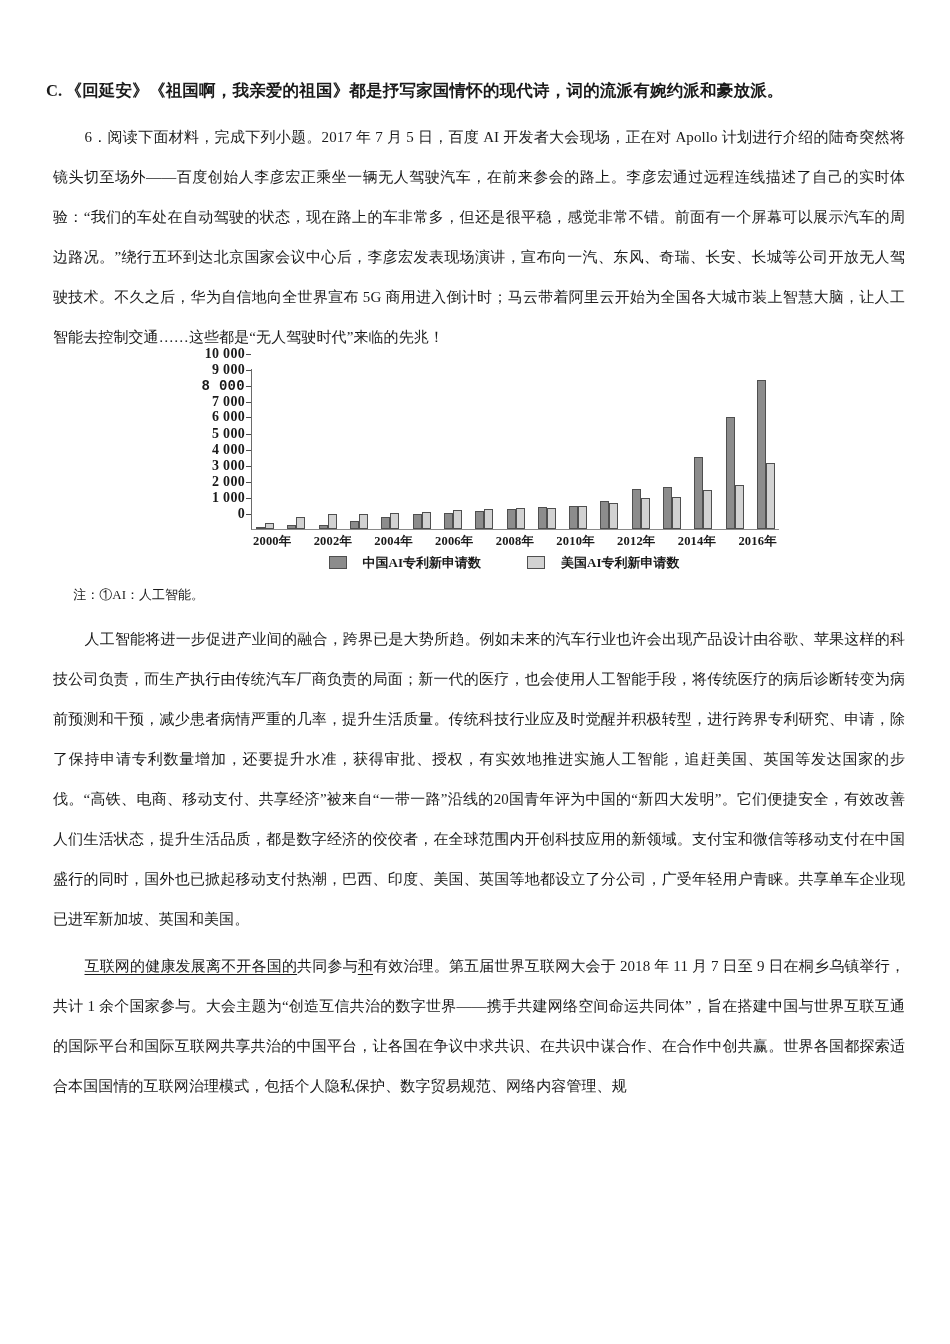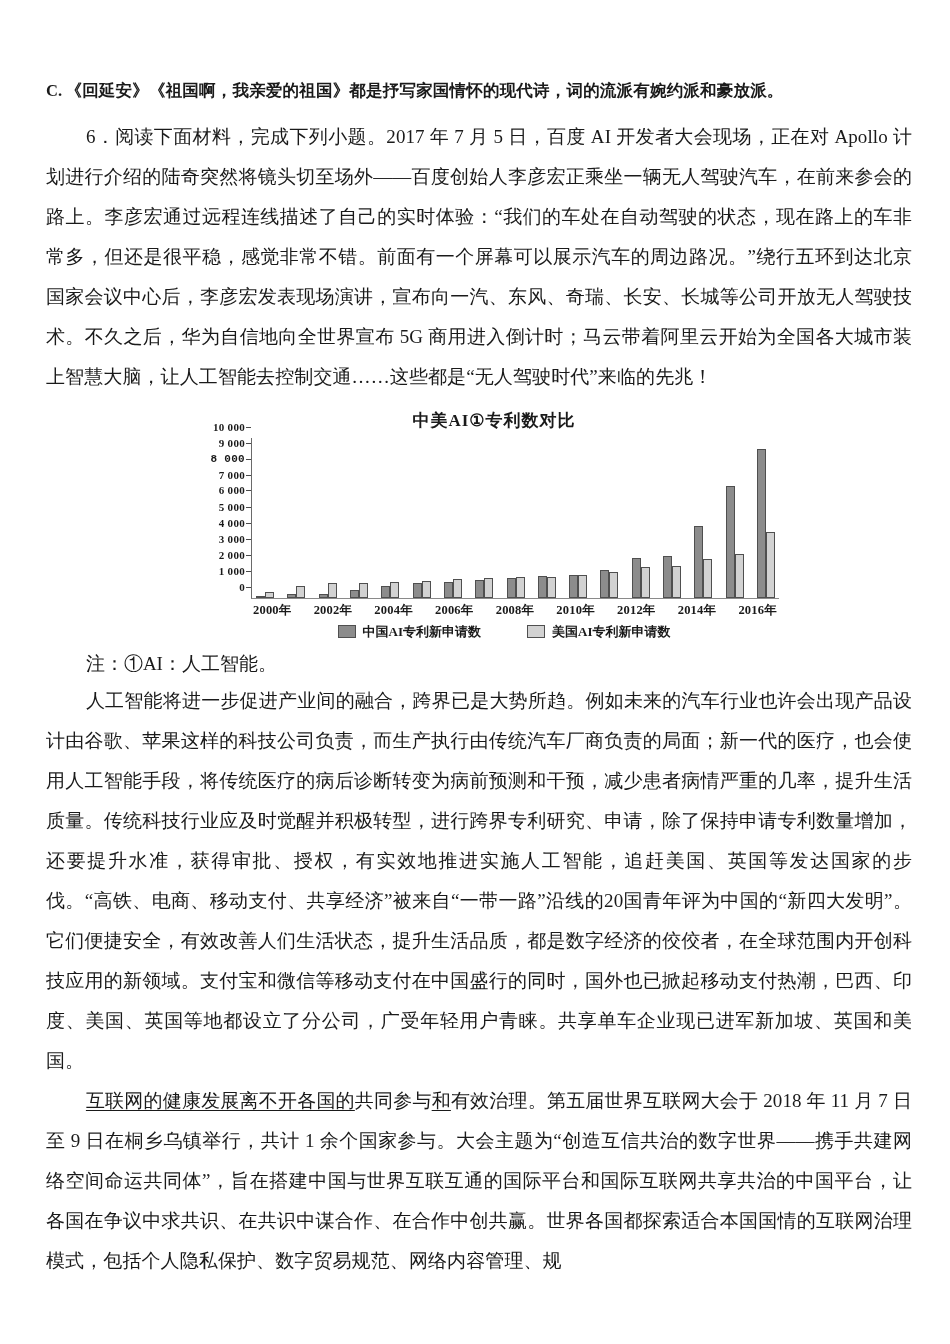--- a/index.html
+++ b/index.html
@@ -24,25 +24,25 @@
     letter-spacing:0.2px;
     margin-bottom:13px;
     white-space:nowrap;
   }
   .opt-letter{
     font-family:"Liberation Serif",serif;
     font-weight:bold;
     margin-right:3px;
   }
   .para{
-    font-size:19px;
+    font-size:15px;
     line-height:40px;
     text-align:justify;
     text-justify:inter-ideograph;
-    margin:0;
+    margin:7px;
     letter-spacing:0.1px;
   }
   .indent{ text-indent:2.1em; }
   .para.q6{ margin-top:4px; }
   .underline{ text-decoration:underline; text-underline-offset:3px; }
 
   
   .figure{
     margin:12px 0 6px 0;
     display:flex;
@@ -67,21 +67,21 @@
   }
   .yaxis{
     width:72px;
     height:160px;
     position:relative;
     flex:0 0 72px;
   }
   .ytick{
     position:absolute;
     right:6px;
-    font-size:11px;
+    font-size:14px;
     font-weight:bold;
     font-family:"Liberation Serif",serif;
     transform:translateY(-50%);
     white-space:nowrap;
     letter-spacing:0.3px;
   }
   .ytick .tickmark{
     position:absolute;
     right:-6px;
     top:50%;
@@ -133,55 +133,54 @@
   .legend{
     display:flex;
     justify-content:center;
     gap:46px;
     margin-top:4px;
     margin-left:50px;
   }
   .leg-item{
     display:flex;
     align-items:center;
-    gap:7px;
+    gap:16px;
     font-size:13px;
     font-weight:bold;
     font-family:"Liberation Serif",serif;
   }
   .swatch{
     width:16px;height:11px;
     border:1px solid #4f4f4f;
     display:inline-block;
   }
   .swatch.cn{ background:#8c8c8c; }
   .swatch.us{ background:#d2d2d2; }
   .note{
-    font-size:19px;
+    font-size:13px;
     line-height:34px;
     text-indent:2.1em;
     margin:4px 0 0 0;
   }
 </style>
 </head>
 <body>
 
 <div class="page">
 
   <div class="opt-line">
     <span class="opt-letter">C.</span><span>《回延安》《祖国啊，我亲爱的祖国》都是抒写家国情怀的现代诗，词的流派有婉约派和豪放派。</span>
   </div>
 
 
   <p class="para q6 indent">6．阅读下面材料，完成下列小题。2017 年 7 月 5 日，百度 AI 开发者大会现场，正在对 Apollo 计划进行介绍的陆奇突然将镜头切至场外——百度创始人李彦宏正乘坐一辆无人驾驶汽车，在前来参会的路上。李彦宏通过远程连线描述了自己的实时体验：“我们的车处在自动驾驶的状态，现在路上的车非常多，但还是很平稳，感觉非常不错。前面有一个屏幕可以展示汽车的周边路况。”绕行五环到达北京国家会议中心后，李彦宏发表现场演讲，宣布向一汽、东风、奇瑞、长安、长城等公司开放无人驾驶技术。不久之后，华为自信地向全世界宣布 5G 商用进入倒计时；马云带着阿里云开始为全国各大城市装上智慧大脑，让人工智能去控制交通……这些都是“无人驾驶时代”来临的先兆！</p>
 
 
   <div class="figure">
     <div class="chart-box">
-      <div class="chart-title">中美AI①专利数对比</div>
       <div class="plot-wrap">
         <div class="yaxis" id="yaxis">
             <div class="ytick" style="bottom: 0px;">0<span class="tickmark"></span></div>
             <div class="ytick" style="bottom: 16px; margin-left: 21px;">1 000<span class="tickmark"></span></div>
             <div class="ytick" style="bottom: 32px;">2 000<span class="tickmark"></span></div>
             <div class="ytick" style="bottom: 48px;">3 000<span class="tickmark"></span></div>
             <div class="ytick" style="bottom: 64px;">4 000<span class="tickmark"></span></div>
             <div class="ytick" style="bottom: 80px;">5 000<span class="tickmark"></span></div>
             <div class="ytick" style="bottom: 97px;">6 000<span class="tickmark"></span></div>
             <div class="ytick" style="bottom: 112px; text-align: right;">7 000<span class="tickmark"></span></div>

